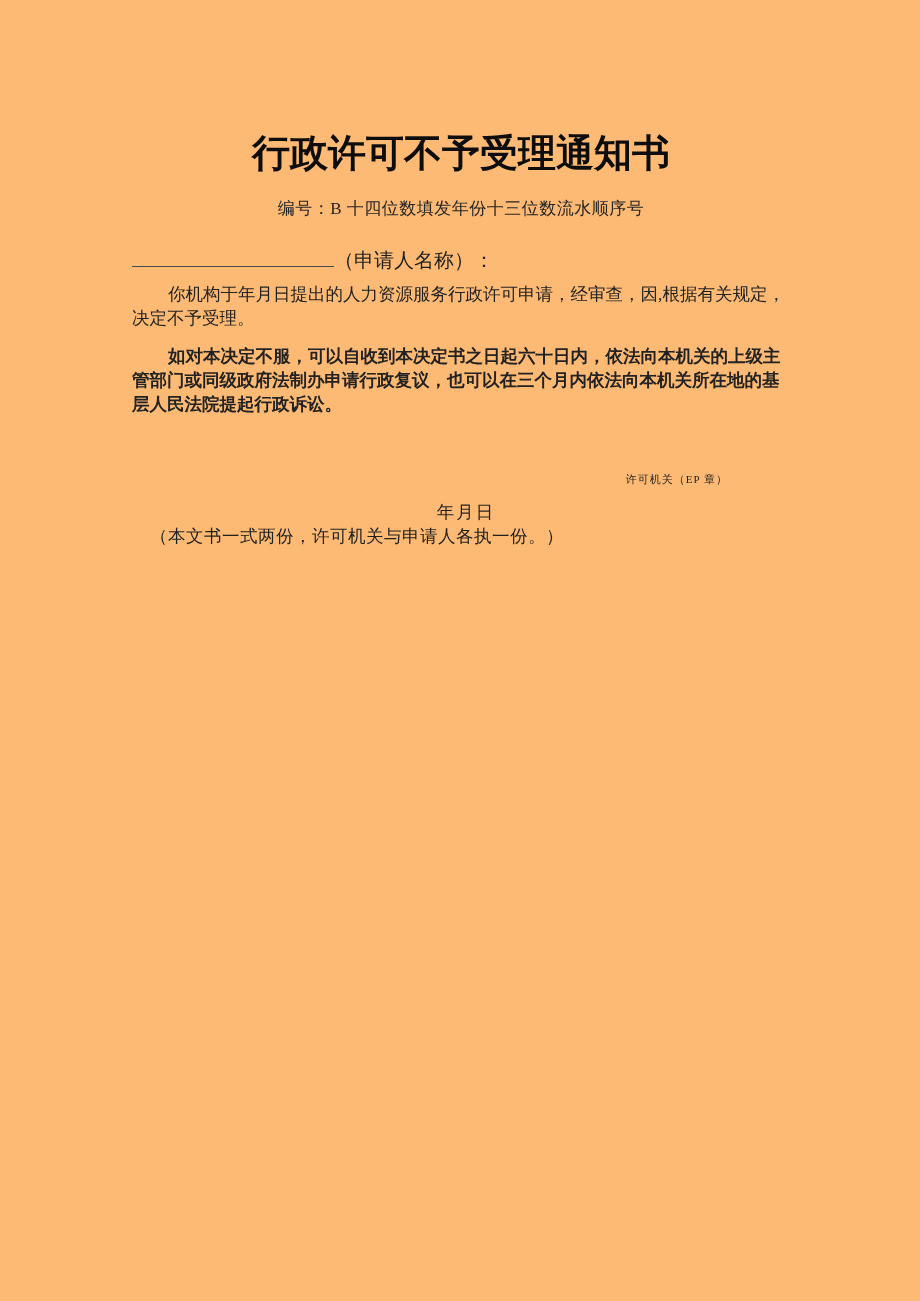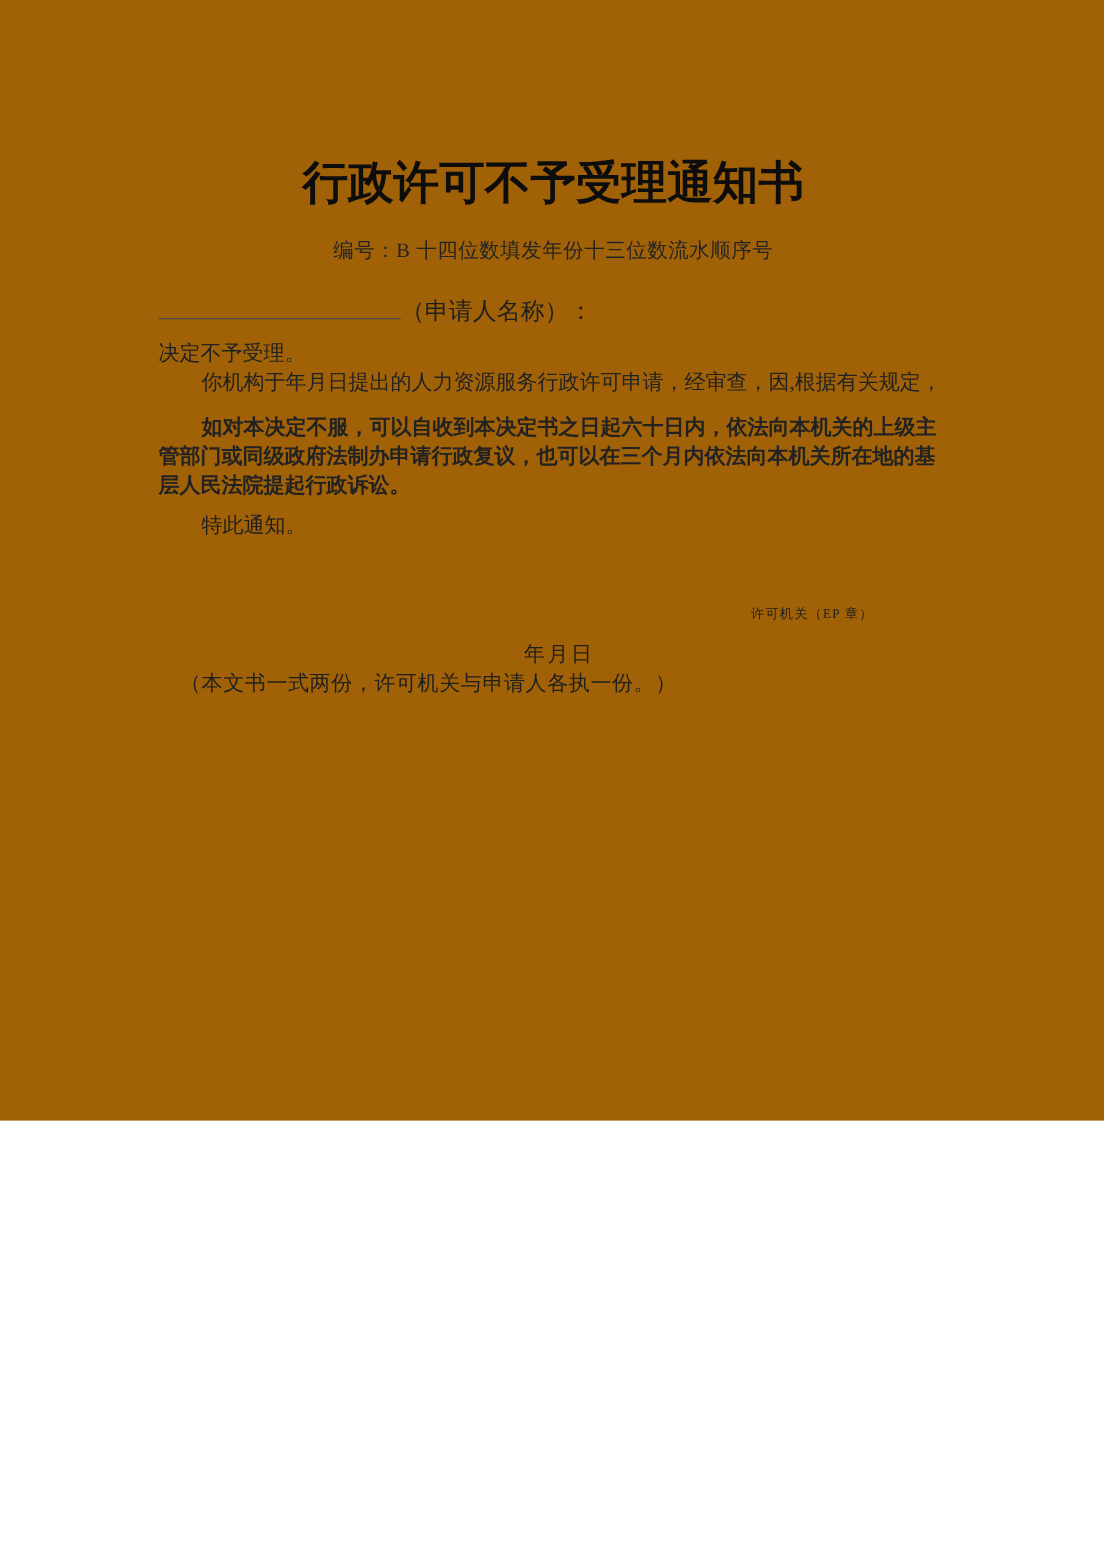--- a/index.html
+++ b/index.html
@@ -3,22 +3,22 @@
 <meta charset="utf-8">
 <style>
   html, body {
     margin: 0;
     padding: 0;
     background: #ffffff;
   }
   .page {
     position: relative;
     width: 920px;
-    height: 934px;
-    background: #a16207;
+    height: 1301px;
+    background: #fdba74;
     overflow: hidden;
     font-family: "Liberation Serif", "DejaVu Serif", serif;
     color: #1f1f1f;
   }
   .doc {
     padding: 133px 130px 0 132px; 
   }
   .doc-title {
     font-family: "Liberation Sans", "DejaVu Sans", sans-serif;
     font-weight: 700;
@@ -102,31 +102,30 @@
 
     <div class="doc-title">行政许可不予受理通知书</div>
 
     <div class="serial-line">编号：B 十四位数填发年份十三位数流水顺序号</div>
 
     <div class="applicant-line">
       <span class="blank-underline"></span><span>（申请人名称）：</span>
     </div>
 
     <div class="para para-1">
+      <div class="line indent-2em">你机构于年月日提出的人力资源服务行政许可申请，经审查，因,根据有关规定，</div>
       <div class="line">决定不予受理。</div>
-      <div class="line indent-2em">你机构于年月日提出的人力资源服务行政许可申请，经审查，因,根据有关规定，</div>
     </div>
 
     <div class="para para-2">
       <div class="line indent-2em">如对本决定不服，可以自收到本决定书之日起六十日内，依法向本机关的上级主</div>
       <div class="line">管部门或同级政府法制办申请行政复议，也可以在三个月内依法向本机关所在地的基</div>
       <div class="line">层人民法院提起行政诉讼。</div>
     </div>
 
-    <div class="closing-line indent-2em">特此通知。</div>
 
     <div class="issuer-line">许可机关（EP 章）</div>
 
     <div class="date-line">年月日</div>
 
     <div class="footnote-line">（本文书一式两份，许可机关与申请人各执一份。）</div>
 
   </div>
 </div>
 

